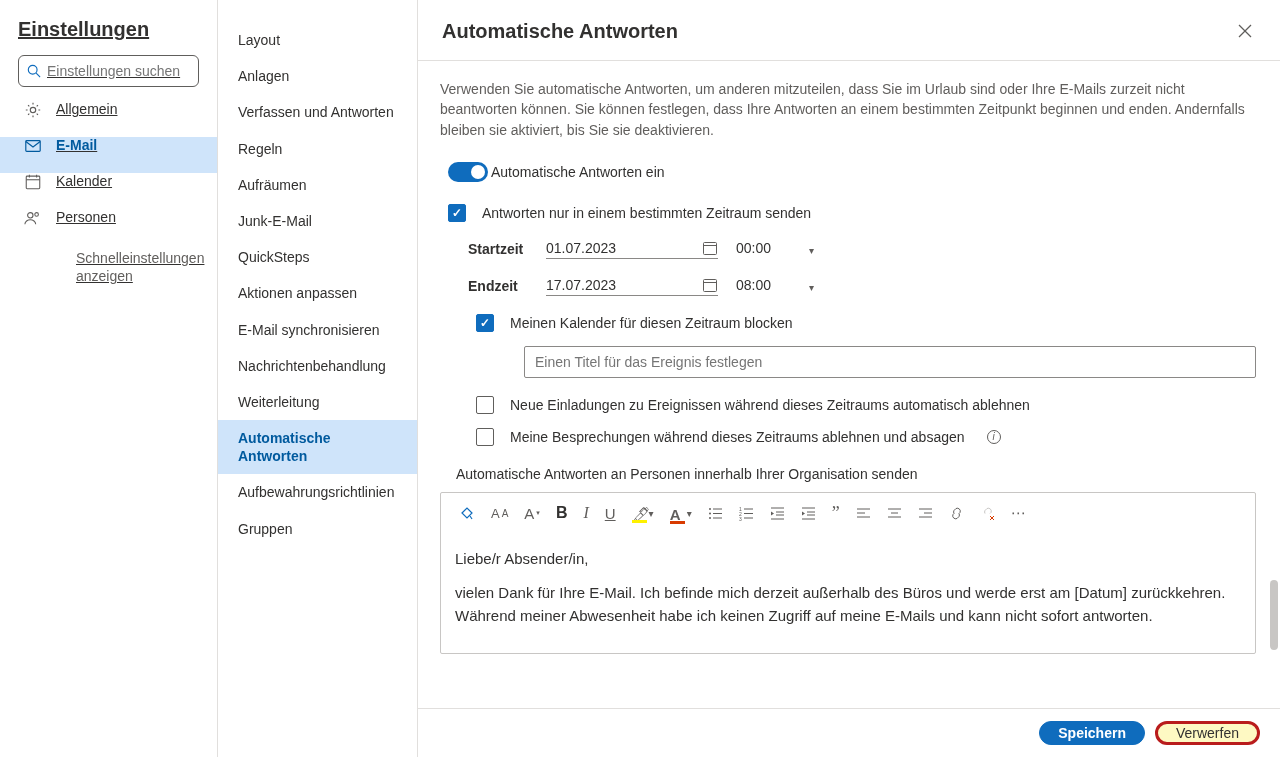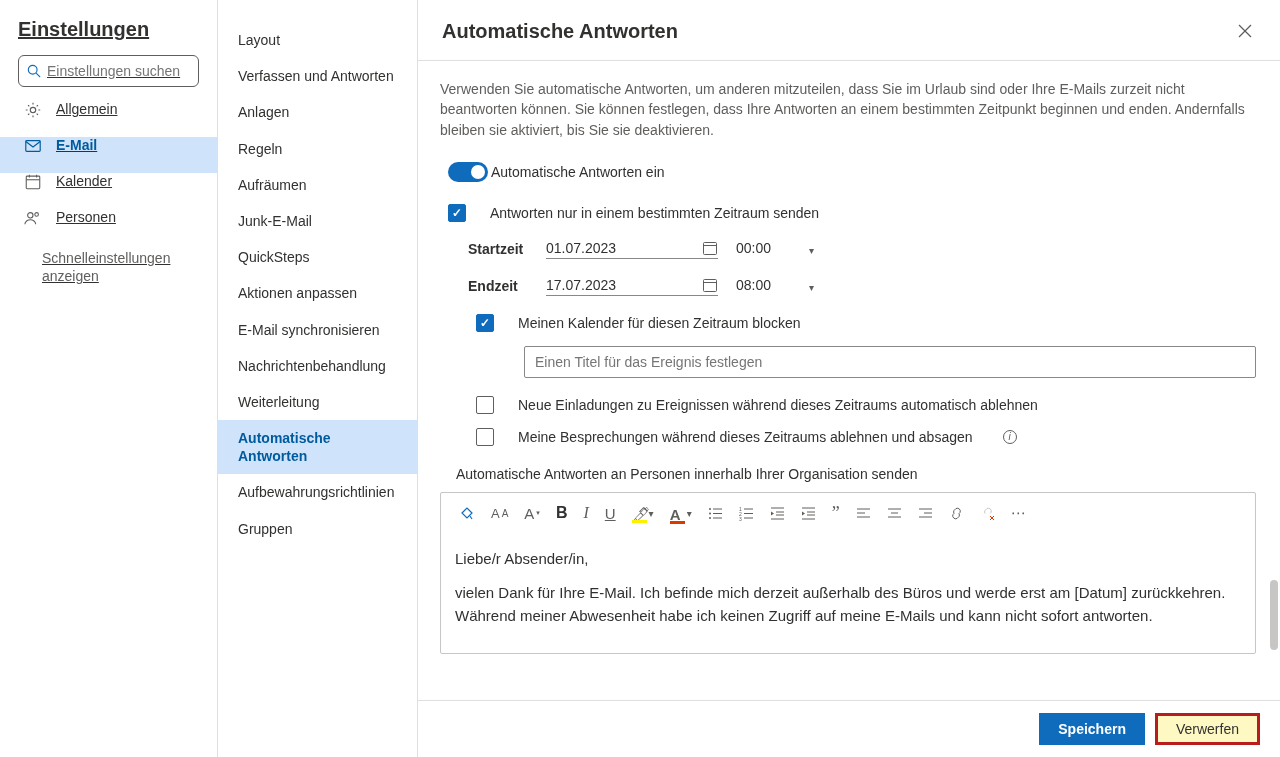--- a/index.html
+++ b/index.html
@@ -52,21 +52,21 @@
   gap: 14px;
   cursor: pointer;
   font-size: 14px;
 }
 .nav-item.active {
   background: #cfe4fa;
   color: #005a9e;
   font-weight: 600;
 }
 .nav-item.sub {
-  padding-left: 42px;
+  padding-left: 76px;
   color: #605e5c;
   height: auto;
   padding-top: 4px;
   padding-bottom: 8px;
   line-height: 1.3;
 }
 
 .sidebar-mid {
   width: 200px;
   border-right: 1px solid #e1dfdd;
@@ -143,21 +143,21 @@
   height: 14px;
   background: #fff;
   border-radius: 50%;
   top: 3px;
   right: 3px;
 }
 
 .check-row {
   display: flex;
   align-items: center;
-  gap: 24px;
+  gap: 16px;
   margin-bottom: 18px;
   padding-left: 8px;
 }
 .check-row.indent { padding-left: 36px; margin-bottom: 14px; }
 .checkbox {
   width: 18px;
   height: 18px;
   border: 1px solid #605e5c;
   border-radius: 2px;
   flex-shrink: 0;
@@ -275,23 +275,23 @@
 .editor-body p { margin-bottom: 12px; }
 
 .footer {
   border-top: 1px solid #e1dfdd;
   padding: 12px 20px;
   display: flex;
   justify-content: flex-end;
   gap: 10px;
 }
 .btn {
-  height: 32px;
+  height: 24px;
   padding: 0 18px;
-  border-radius: 0;
+  border-radius: 12px;
   font-size: 14px;
   cursor: pointer;
   display: flex;
   align-items: center;
 }
 .btn.primary {
   background: #0f6cbd;
   color: #fff;
   border: 1px solid #0f6cbd;
   font-weight: 600;
@@ -347,22 +347,22 @@
       </svg>
     <span>Personen</span>
   </div>
   <div class="nav-item sub">
     <span>Schnelleinstellungen anzeigen</span>
   </div>
 </div>
 
 <div class="sidebar-mid">
   <div class="mid-item">Layout</div>
+  <div class="mid-item">Anlagen</div>
   <div class="mid-item">Verfassen und Antworten</div>
-  <div class="mid-item">Anlagen</div>
   <div class="mid-item">Regeln</div>
   <div class="mid-item">Aufräumen</div>
   <div class="mid-item">Junk-E-Mail</div>
   <div class="mid-item">QuickSteps</div>
   <div class="mid-item">Aktionen anpassen</div>
   <div class="mid-item">E-Mail synchronisieren</div>
   <div class="mid-item">Nachrichtenbehandlung</div>
   <div class="mid-item">Weiterleitung</div>
   <div class="mid-item active">Automatische Antworten</div>
   <div class="mid-item">Aufbewahrungsrichtlinien</div>

